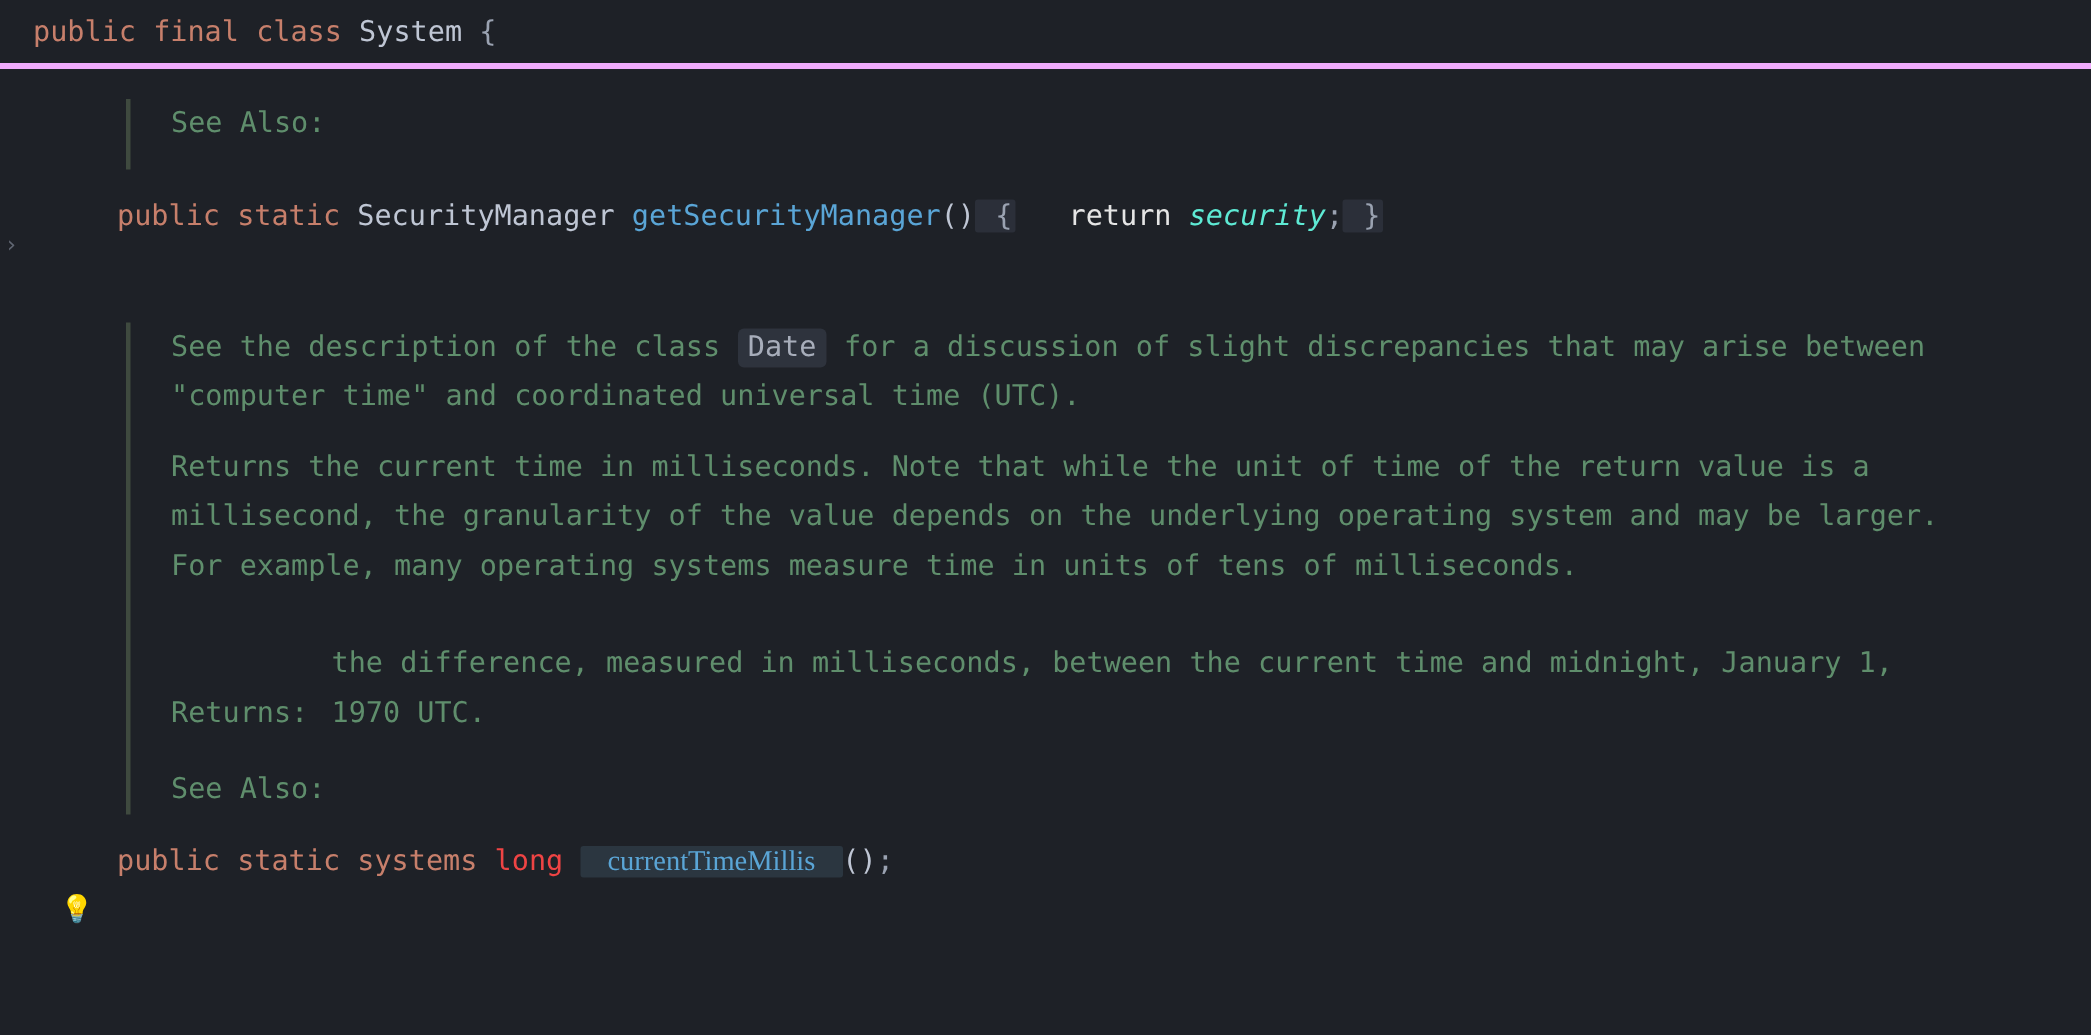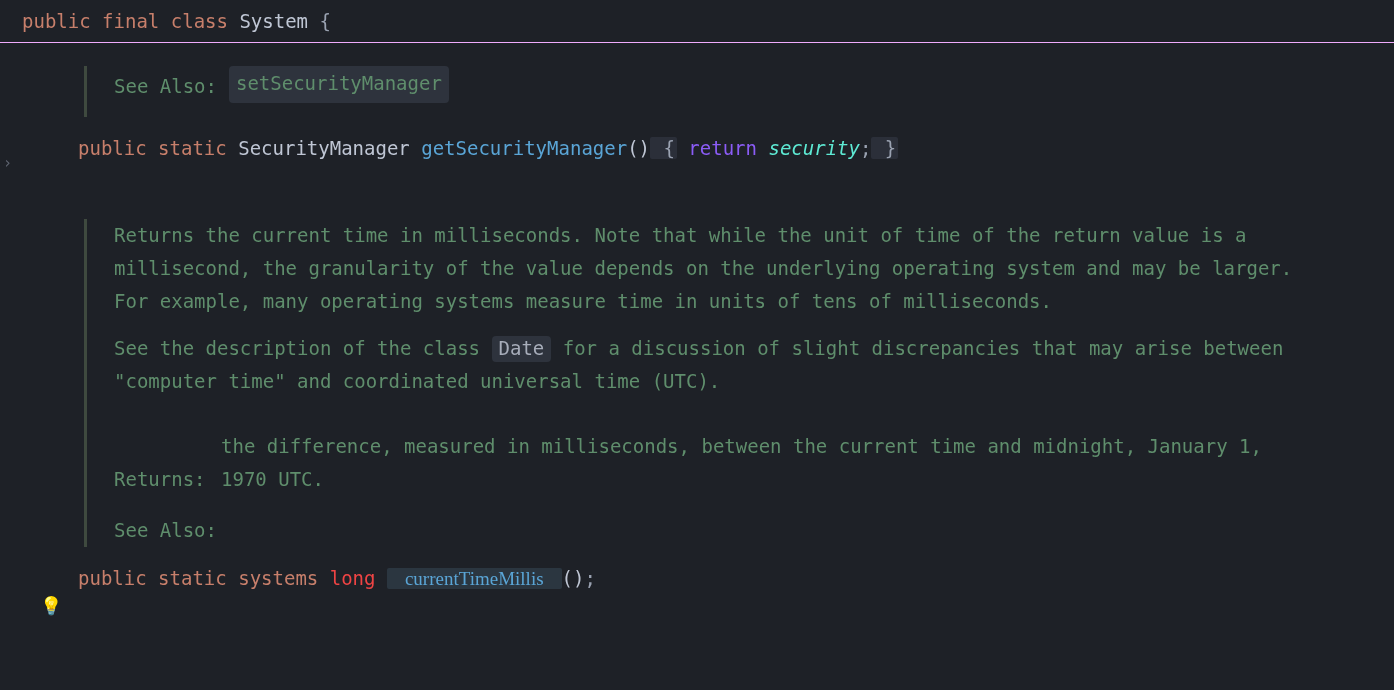--- a/index.html
+++ b/index.html
@@ -13,21 +13,21 @@
     overflow: hidden;
   }
   .editor {
     width: 100%;
     height: 100%;
     position: relative;
   }
   .sticky-header {
     position: relative;
     padding: 10px 0 10px 22px;
-    border-bottom: 1px solid #f0abfc;
+    border-bottom: 4px solid #f0abfc;
     background: #1e2127;
     font-family: inherit;
     white-space: pre;
   }
   .gutter {
     position: absolute;
     left: 0;
     top: 46px;
     width: 30px;
     height: 644px;
@@ -98,21 +98,21 @@
   .type { color: #bfc6d4; }
   .method { color: #5aa5d6; text-align: center; }
   .punct { color: #9aa2b1; }
   .parens { color: #bfc6d4; }
   .fold-bg {
     background: #2b2f39;
     padding: 0 2px;
     border-radius: 2px;
   }
   .italic { font-style: italic; color: #5eead4; }
-  .ret-kw { color: #8b5cf6; }
+  .ret-kw { color: #e5e5e5; padding-left: 24px; }
   .inline-code {
     background: #2e333d;
     color: #a7adba;
     padding: 1px 7px 3px 7px;
     border-radius: 4px;
     font-family: inherit;
   }
   .link-like {
     color: #5f8e6c;
     cursor: pointer;
@@ -130,33 +130,32 @@
     <span class="gutter-fold">›</span>
   </div>
 
   <span class="bulb">💡</span>
 
   <div class="code-body">
 
     <div class="doc-block top">
       <div class="doc-tag-row">
         <span class="doc-tag-label">See Also:</span>
-        <span class="inline-code link-like">setSecurityManager</span>
       </div>
     </div>
 
     <div class="code-line"><span class="kw">public</span> <span class="kw">static</span> <span class="type">SecurityManager</span> <span class="method">getSecurityManager</span><span class="parens">()</span><span class="fold-bg"><span class="punct"> {</span></span><span class="ret-kw"> return</span><span class="italic"> security</span><span class="punct">;</span><span class="fold-bg"><span class="punct"> }</span></span></div>
 
     <div class="spacer"></div>
 
     <div class="doc-block">
-      <p>Returns the current time in milliseconds. Note that while the unit of time of the return value is a millisecond, the granularity of the value depends on the underlying operating system and may be larger. For example, many operating systems measure time in units of tens of milliseconds.</p>
       <p>
         <span>See the description of the class </span><span class="inline-code">Date</span><span> for a discussion of slight discrepancies that may arise between "computer time" and coordinated universal time (UTC).</span>
       </p>
+      <p>Returns the current time in milliseconds. Note that while the unit of time of the return value is a millisecond, the granularity of the value depends on the underlying operating system and may be larger. For example, many operating systems measure time in units of tens of milliseconds.</p>
       <div style="height:18px"></div>
       <div class="doc-tag-row">
         <span class="doc-tag-label">Returns:</span>
         <span class="doc-tag-val">the difference, measured in milliseconds, between the current time and midnight, January 1, 1970 UTC.</span>
       </div>
       <div style="height:18px"></div>
       <div class="doc-tag-row">
         <span class="doc-tag-label">See Also:</span>
       </div>
     </div>

